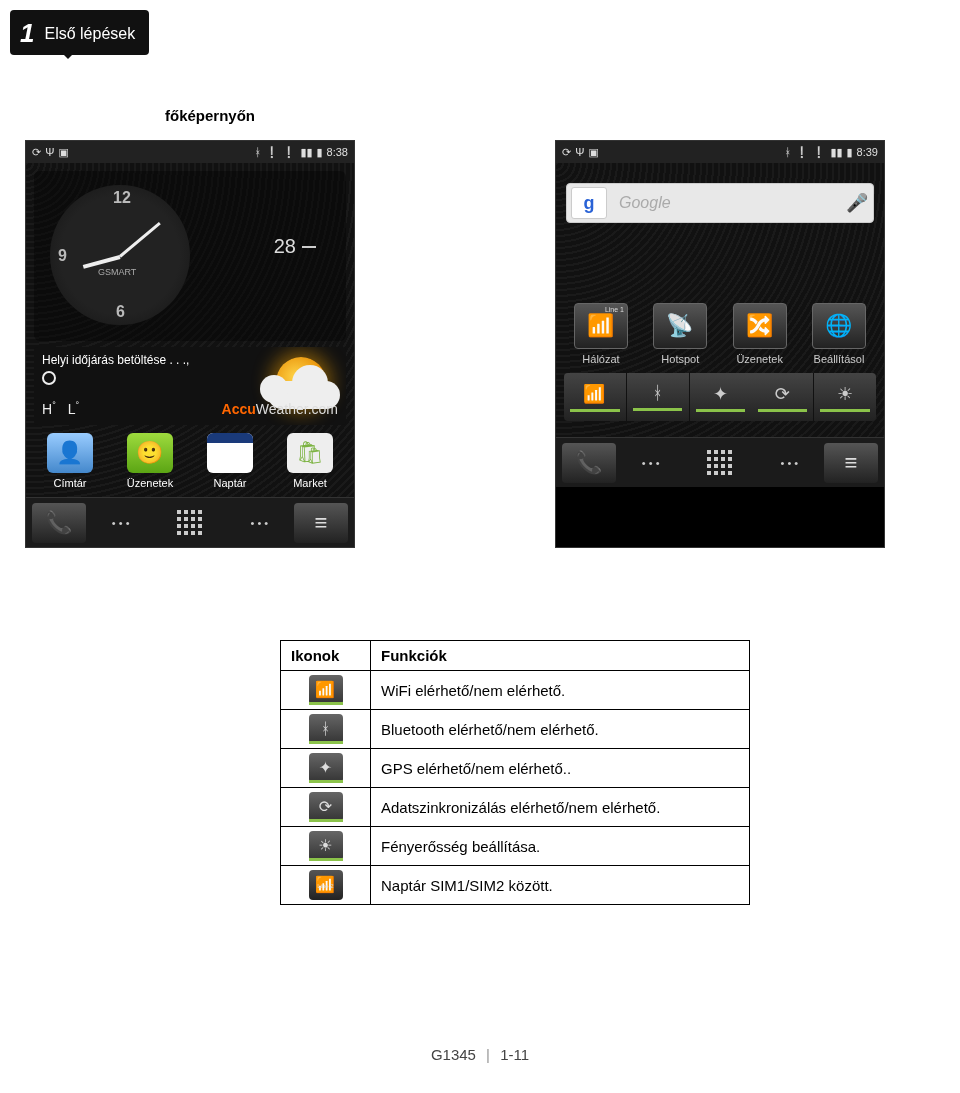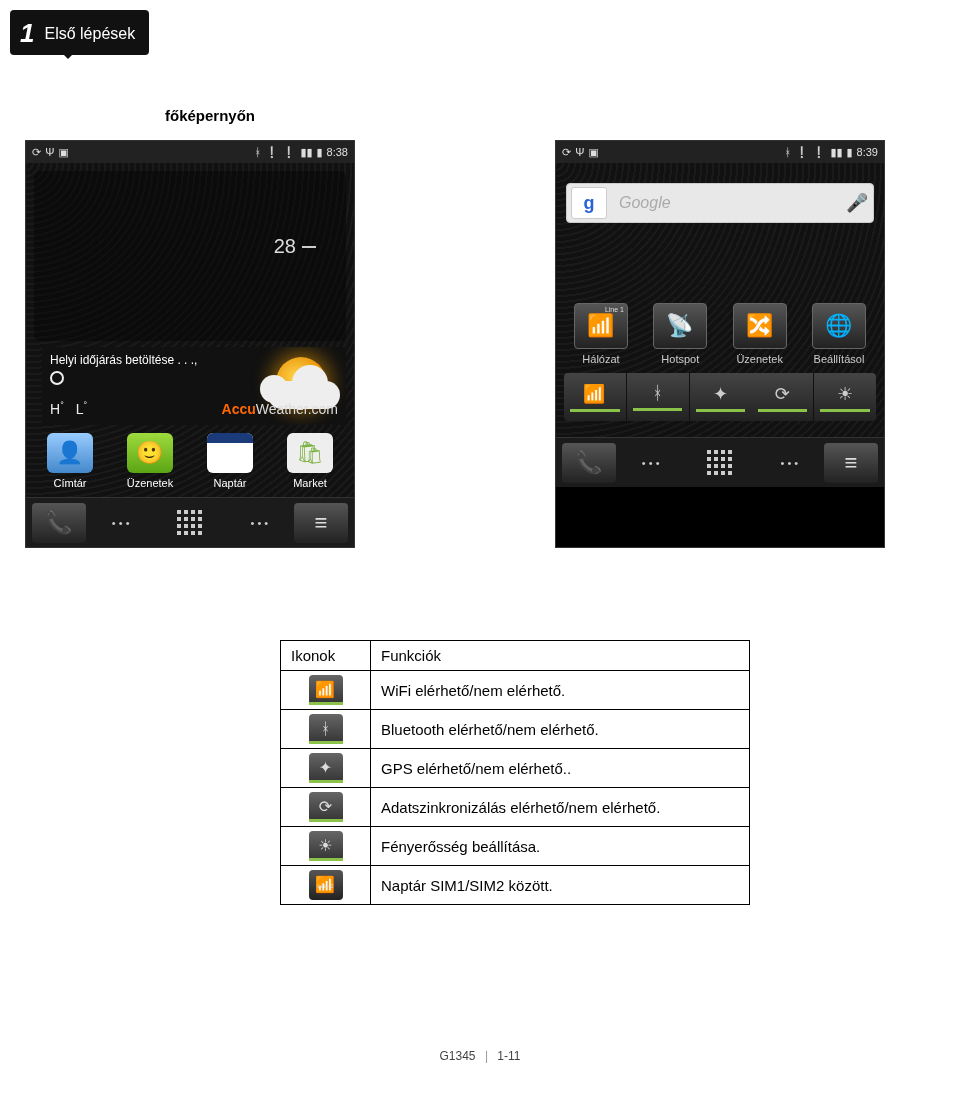--- a/index.html
+++ b/index.html
@@ -105,21 +105,20 @@
   }
   .clock-date .dash { width: 14px; height: 2px; background: #ccc; }
   .weather-widget {
     margin-top: 6px;
     background: #111;
     border-radius: 4px;
     padding: 6px 8px;
     position: relative;
     height: 78px;
     overflow: hidden;
-    margin-left: 8px;
   }
   .weather-loading { font-size: 12px; color: #fff; }
   .weather-hilo {
     position: absolute;
     left: 8px; bottom: 8px;
     font-size: 14px; color: #eee;
     display: flex; gap: 12px;
   }
   .weather-deg { font-size: 9px; vertical-align: super; }
   .weather-circle {
@@ -242,21 +241,21 @@
     width:470px;
     border-collapse:collapse;
     font-size:15px;
   }
   .icons-table th, .icons-table td {
     border:1.5px solid #000;
     padding:6px 10px;
     text-align:left;
     vertical-align:middle;
   }
-  .icons-table th { font-weight:normal; }
+  .icons-table th { font-weight:bold; }
   .icons-table .iconcell { width:90px; text-align:center; padding:4px;}
   .mini-ico {
     display:inline-block;
     width:34px;height:30px;
     background:linear-gradient(#666,#333);
     border-radius:4px;
     color:#ddd;
     font-size:16px;
     line-height:30px;
     text-align:center;
@@ -266,21 +265,21 @@
   .mini-ico.line2 {
     background:linear-gradient(#555,#222);
   }
   .mini-ico.line2::before{
     content:"Line 2";position:absolute;top:1px;left:0;right:0;font-size:6px;color:#ddd;
   }
   .footer {
     position:absolute;
     bottom:30px;left:0;right:0;
     text-align:center;
-    font-size:12px;color:#444;
+    font-size:15px;color:#444;
   }
   .footer .sep{color:#999;margin:0 6px;}
 </style>
 </head>
 <body>
 
 <div class="chapter-badge">
   <span class="num">1</span>
   <span class="text">Első lépések</span>
 </div>
@@ -305,20 +304,26 @@
         <span>ᚼ</span>
         <span>❕</span>
         <span>❕</span>
         <span>▮▮</span>
         <span>▮</span>
         <span>8:38</span>
       </div>
     </div>
     <div class="phone-body">
       <div class="clock-widget">
+        <div class="clock-face">
+          <span class="clock-num n12">12</span>
+          <span class="clock-num n9">9</span>
+          <span class="clock-num n6">6</span>
+          <span class="n-brand">GSMART</span>
+        </div>
         <div class="clock-date">
           <span>28</span>
           <span class="dash"></span>
         </div>
       </div>
       <div class="weather-widget">
         <div class="weather-loading">Helyi időjárás betöltése . . .,</div>
         <span class="weather-circle"></span>
         <div class="sun"></div>
         <div class="cloud"></div>

